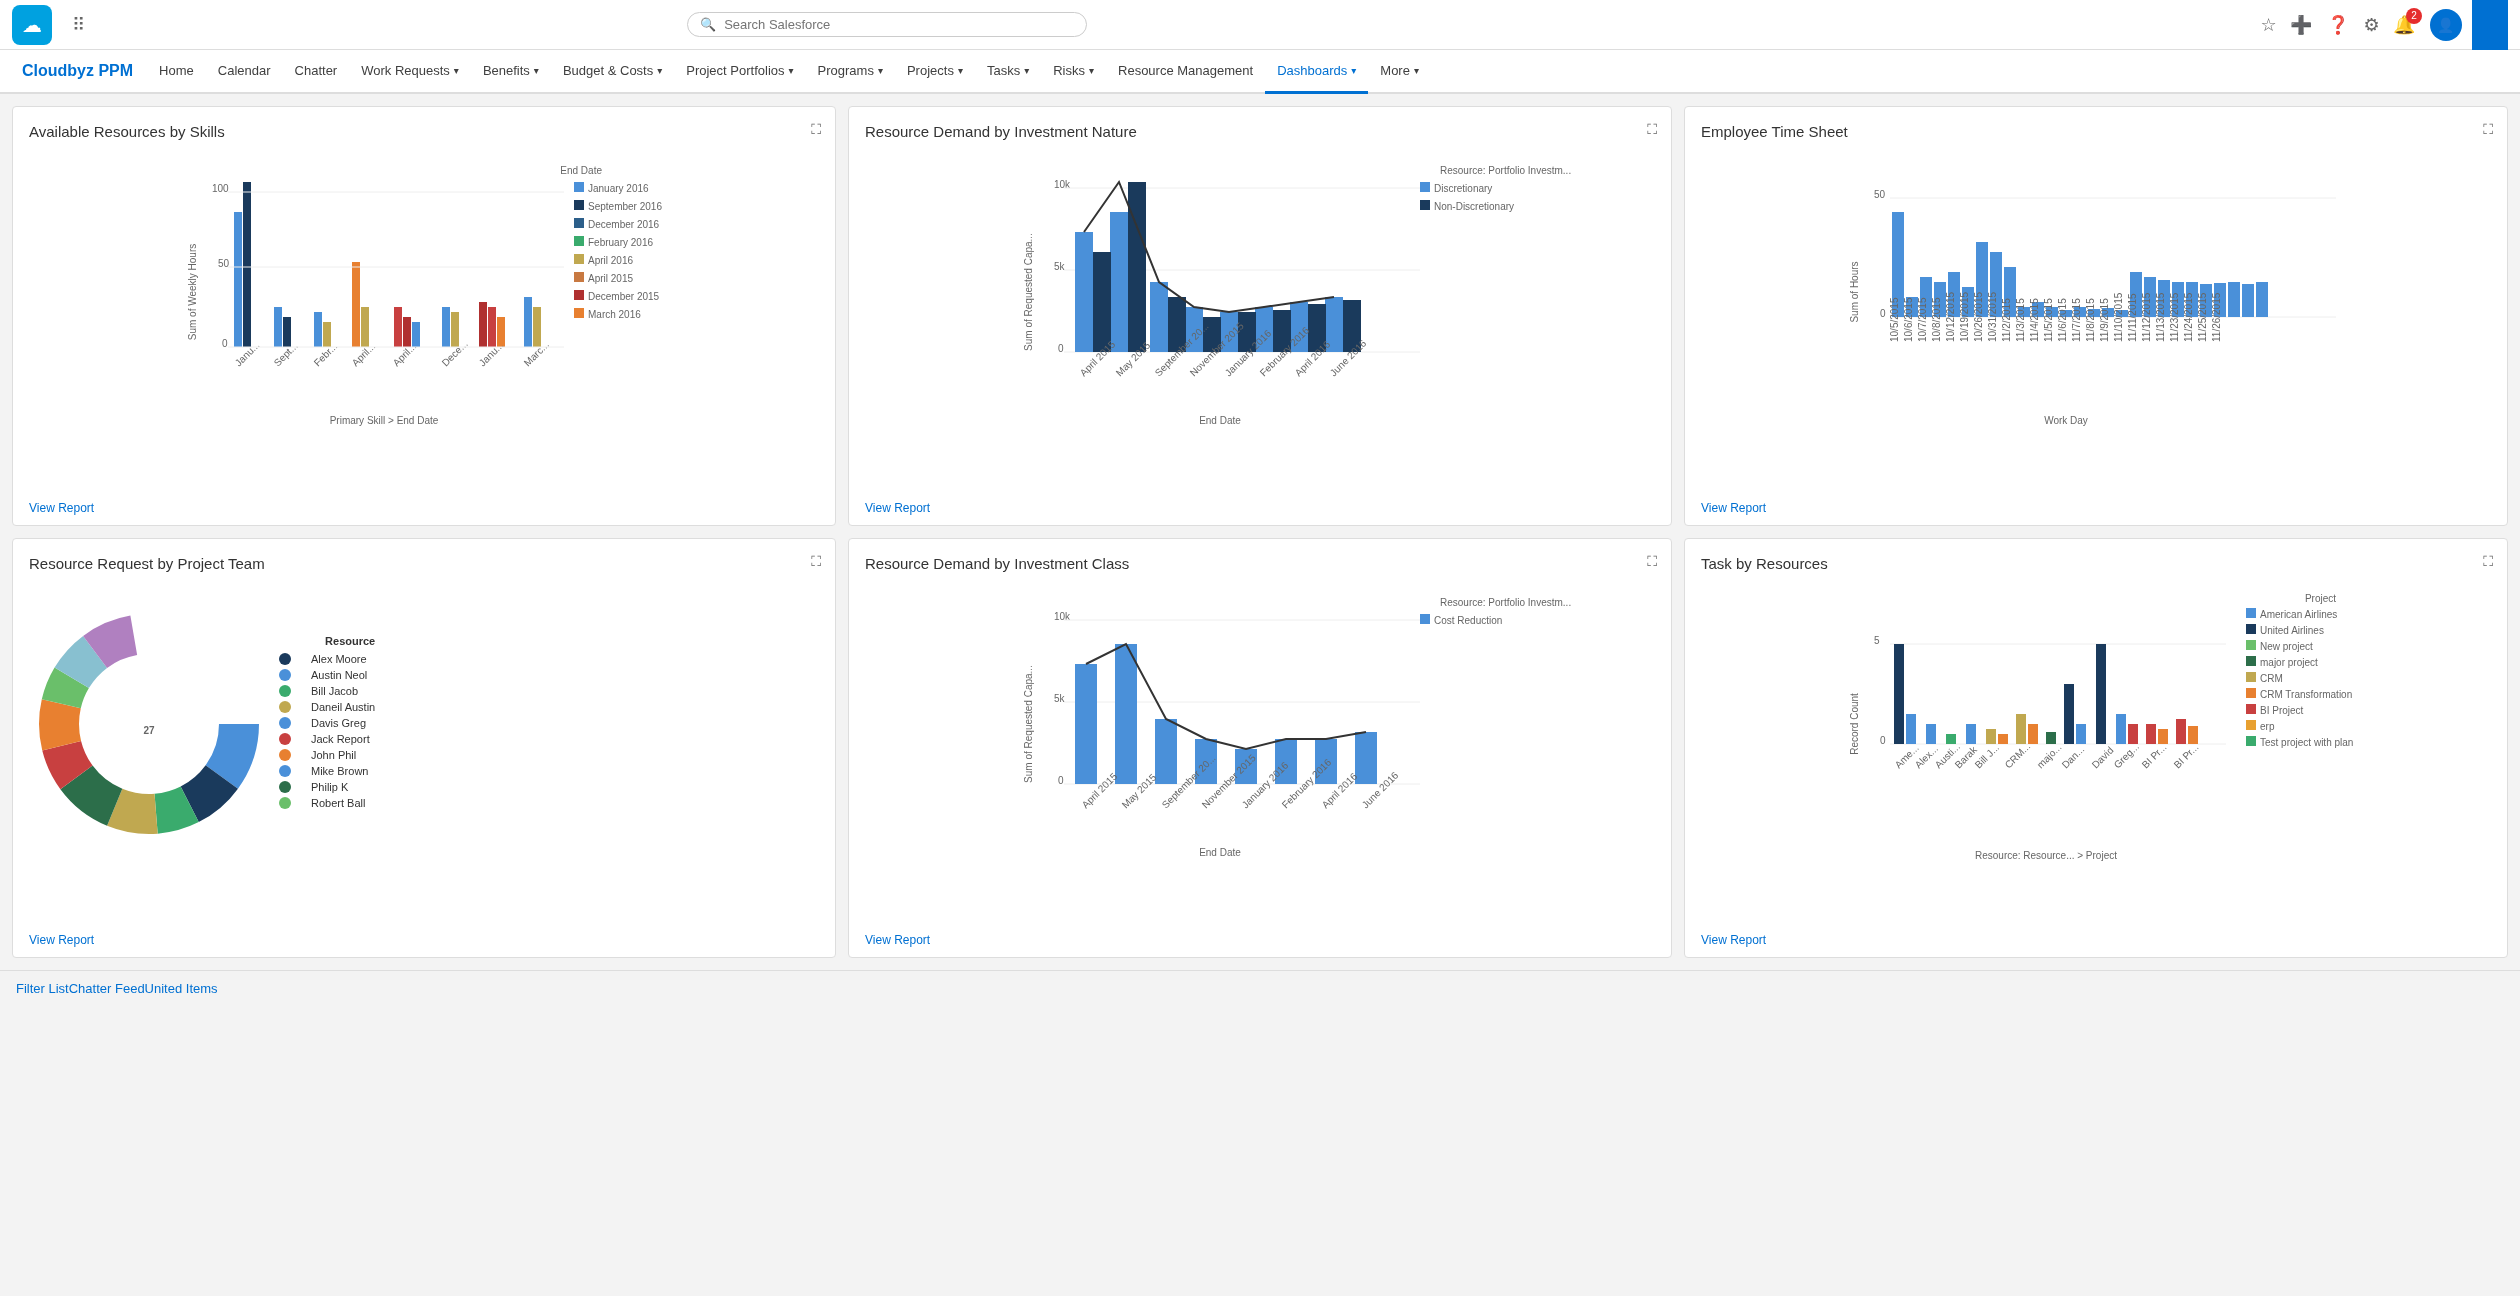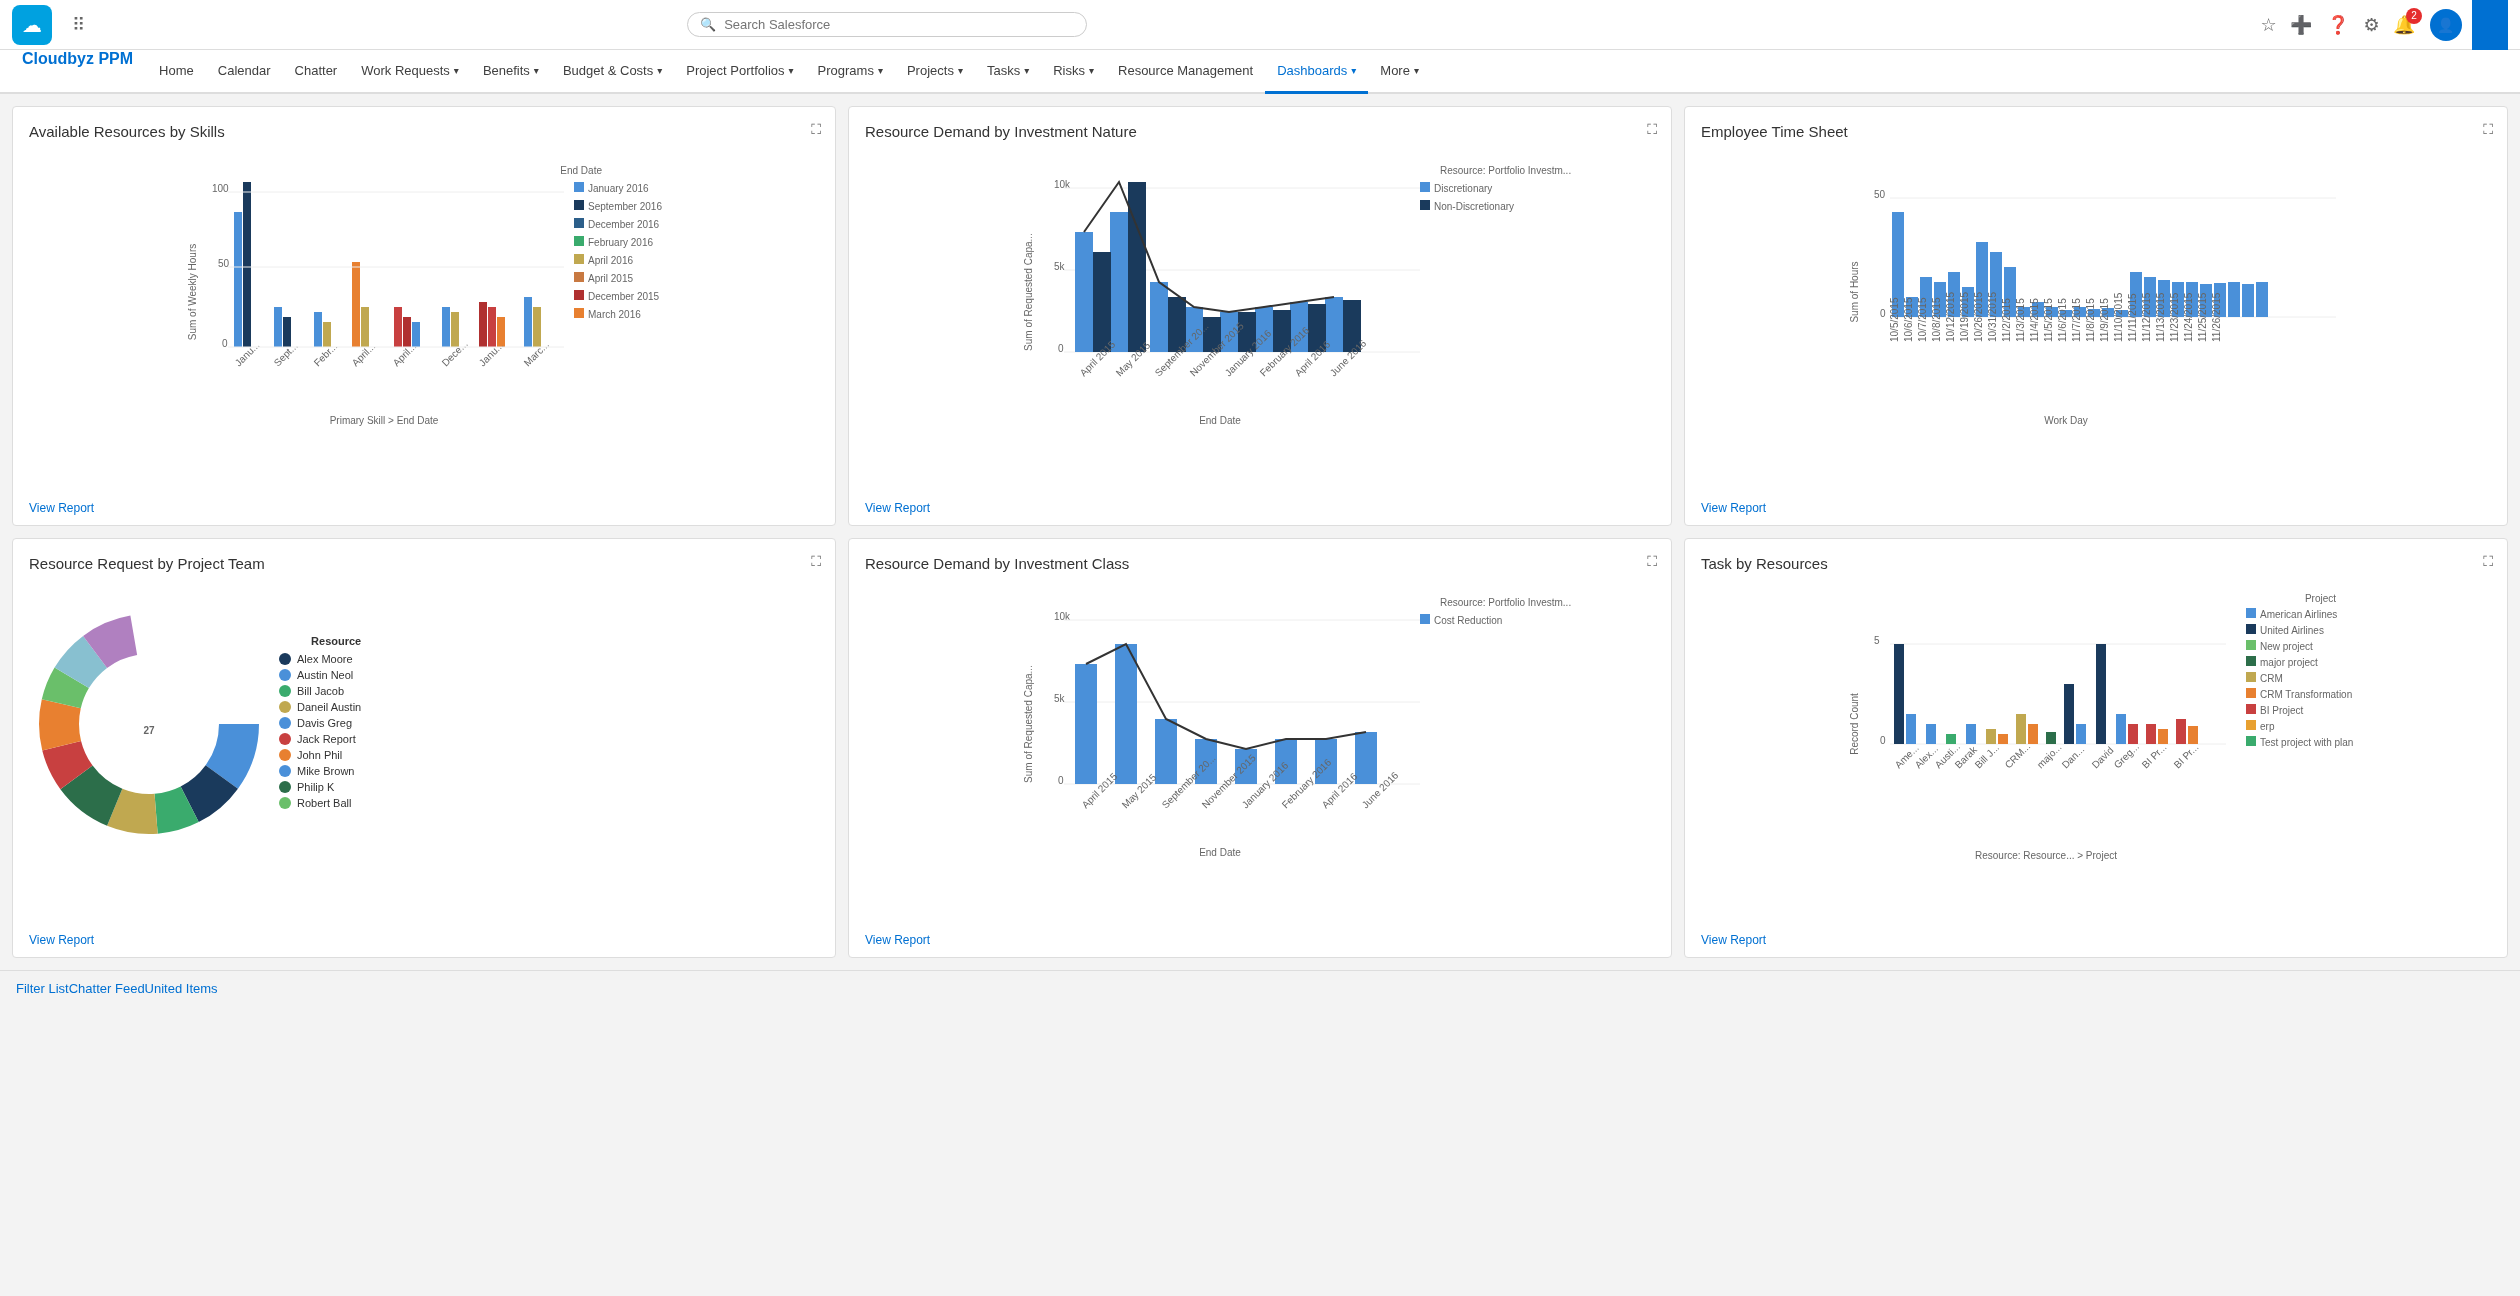--- a/index.html
+++ b/index.html
@@ -27,21 +27,21 @@
     .badge {
       position: absolute; top: -6px; right: -6px; background: #e52d2d; color: #fff;
       border-radius: 50%; width: 16px; height: 16px; font-size: 10px;
       display: flex; align-items: center; justify-content: center;
     }
     .avatar { width: 32px; height: 32px; border-radius: 50%; background: #0070d2; display: flex; align-items: center; justify-content: center; color: #fff; font-size: 14px; }
     .blue-rect { width: 36px; height: 50px; background: #0070d2; }
 
     
     .nav-bar {
-      display: flex; background: #fff;
+      display: flex; align-items: center; background: #fff;
       border-bottom: 2px solid #ddd; height: 44px; padding: 0 8px; gap: 0;
     }
     .app-name { font-size: 16px; font-weight: bold; color: #0070d2; padding: 0 14px; white-space: nowrap; }
     .nav-item {
       display: flex; align-items: center; padding: 0 12px; height: 44px;
       font-size: 13px; color: #404040; cursor: pointer; white-space: nowrap; border-bottom: 3px solid transparent;
       margin-bottom: -2px;
     }
     .nav-item.active { color: #0070d2; border-bottom: 3px solid #0070d2; }
     .nav-item .chevron { font-size: 10px; margin-left: 4px; }
@@ -58,21 +58,21 @@
     .view-report { color: #0070d2; font-size: 12px; cursor: pointer; position: absolute; bottom: 10px; left: 16px; }
 
     
     .chart-area { width: 100%; height: 280px; position: relative; }
     svg text { font-size: 10px; fill: #666; }
 
     
     .donut-container { display: flex; align-items: center; gap: 10px; height: 280px; }
     .donut-svg { flex-shrink: 0; }
     .donut-legend { font-size: 11px; }
-    .donut-legend-item { display: flex; align-items: center; gap: 6px; margin-bottom: 4px; text-align: right; }
+    .donut-legend-item { display: flex; align-items: center; gap: 20px; margin-bottom: 4px; text-align: right; }
     .donut-legend-dot { width: 12px; height: 12px; border-radius: 50%; flex-shrink: 0; }
 
     
     .bottom-bar {
       display: flex; align-items: center; background: #f3f3f3;
       border-top: 1px solid #ddd; height: 36px; padding: 0 16px; 
     }
     .bottom-bar-item { font-size: 13px; color: #0070d2; cursor: pointer; }
   </style>
 </head>

